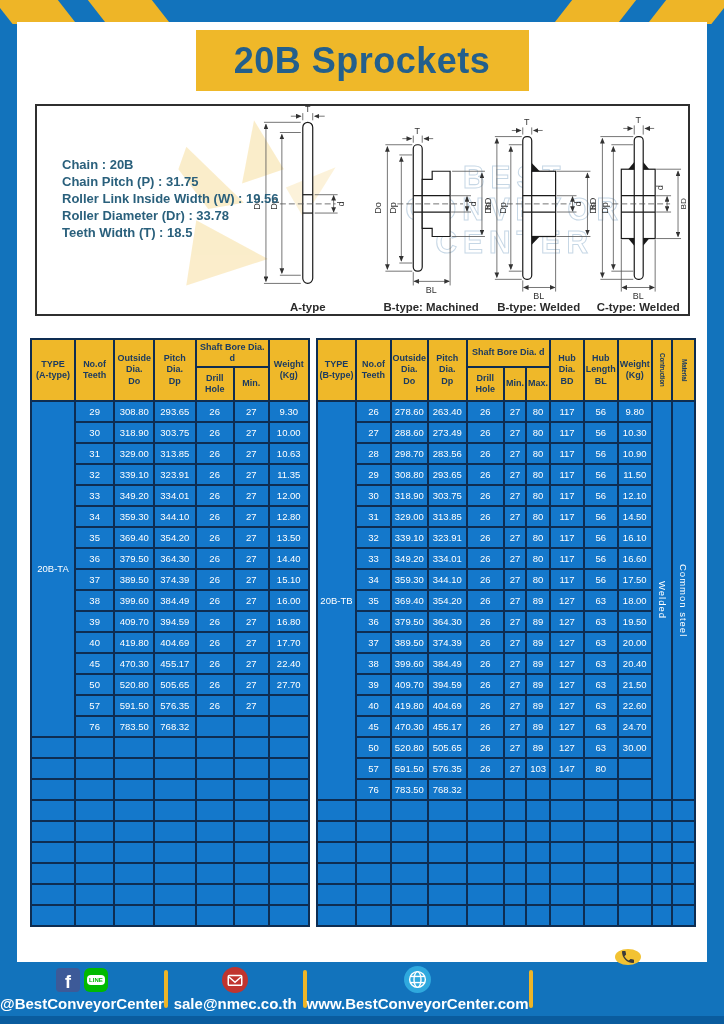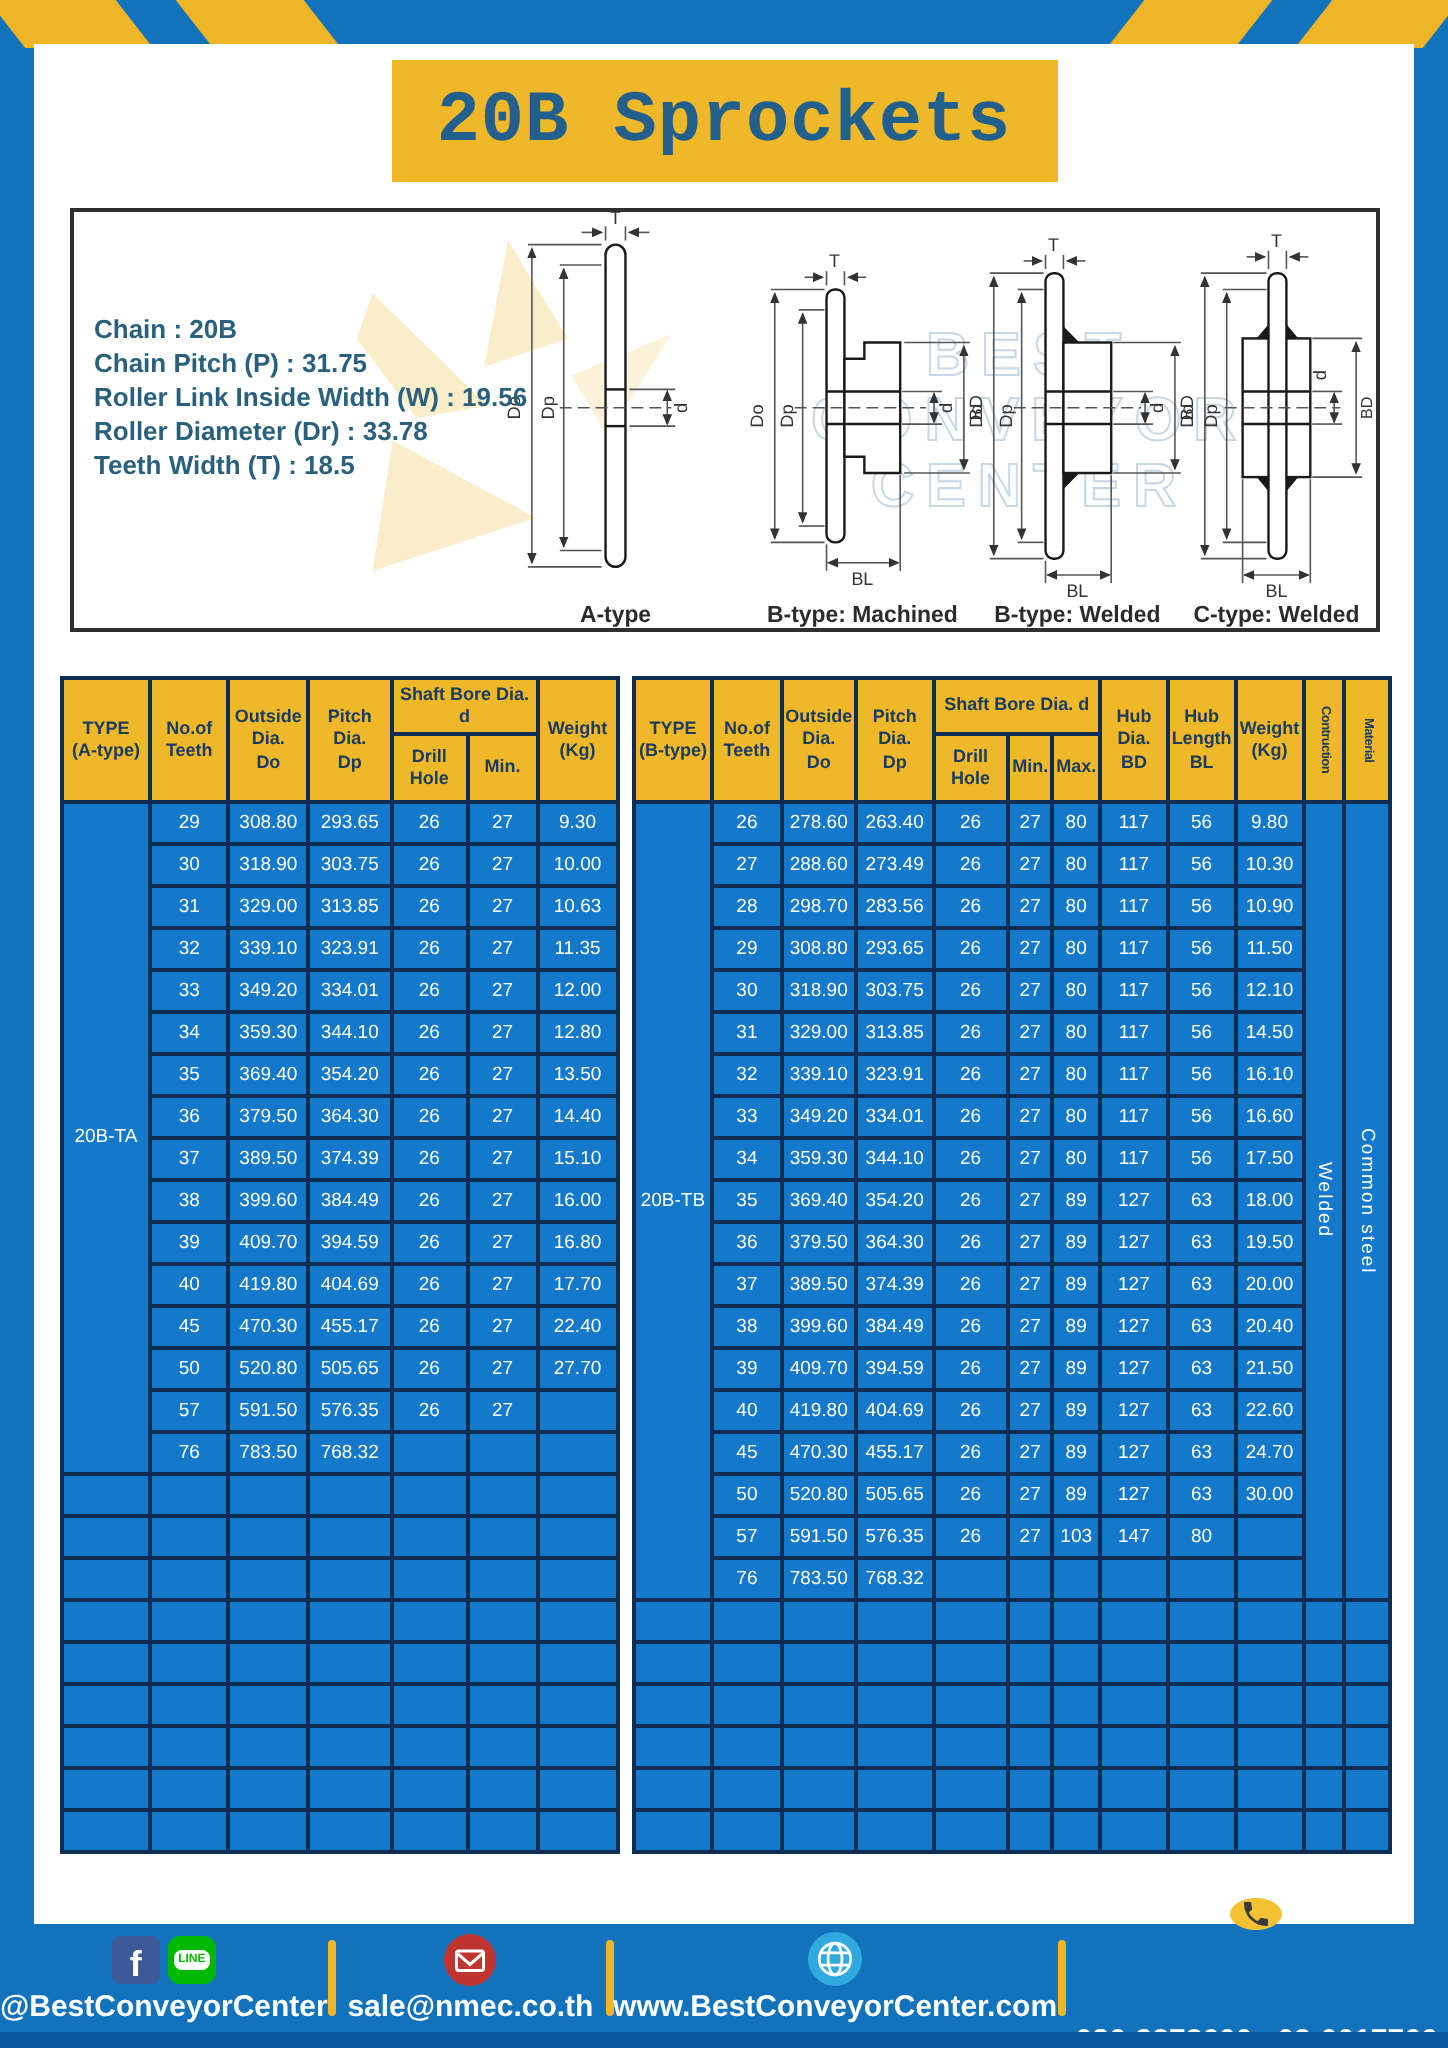--- a/index.html
+++ b/index.html
@@ -9,25 +9,25 @@
   }
   
   .top-band{position:absolute;top:0;left:0;right:0;height:24px;overflow:hidden;background:#1273BC;}
   .stripe{position:absolute;top:-4px;height:34px;width:64px;background:#EEB527;}
   .stripe.l{transform:skewX(38deg);}
   .stripe.r{transform:skewX(-38deg);}
   
   .page{position:absolute;left:17px;right:17px;top:22px;bottom:62px;background:#ffffff;}
   
   .title-banner{width:333px;height:61px;margin:8px auto 0;background:#EFB829;
-    display:flex;align-items:center;justify-content:center;font-family:Liberation Mono, monospace;}
+    display:flex;align-items:center;justify-content:center;}
   .title-banner span{font-size:36px;font-weight:bold;color:#235F8C;letter-spacing:0.5px;}
   
   .panel{margin:13px 17px 0 18px;height:208px;border:2px solid #2F2F2F;position:relative;background:#fff;}
-  .spec-block{position:absolute;left:10px;top:50px;z-index:3;}
+  .spec-block{position:absolute;left:25px;top:50px;z-index:3;}
   .spec-line{font-size:13px;line-height:17px;font-weight:bold;color:#2A607C;white-space:nowrap;}
   .panel svg{position:absolute;inset:0;width:100%;height:100%;z-index:2;}
   
   .tables{margin:22px 11px 0 13px;display:flex;gap:6px;}
   table.spec-table{border-collapse:collapse;table-layout:fixed;background:#1478CB;}
   .spec-table th,.spec-table td{border:2px solid #0E2D52;padding:0 1px;overflow:hidden;}
   .spec-table th{background:#EFB829;color:#1C3B60;font-size:9px;font-weight:bold;line-height:1.25;text-align:center;}
   .spec-table td{color:#ffffff;font-size:9.5px;text-align:center;height:19px;line-height:1;}
   .spec-table thead tr.h1 th{height:26px;}
   .spec-table thead tr.h2 th{height:32px;}

